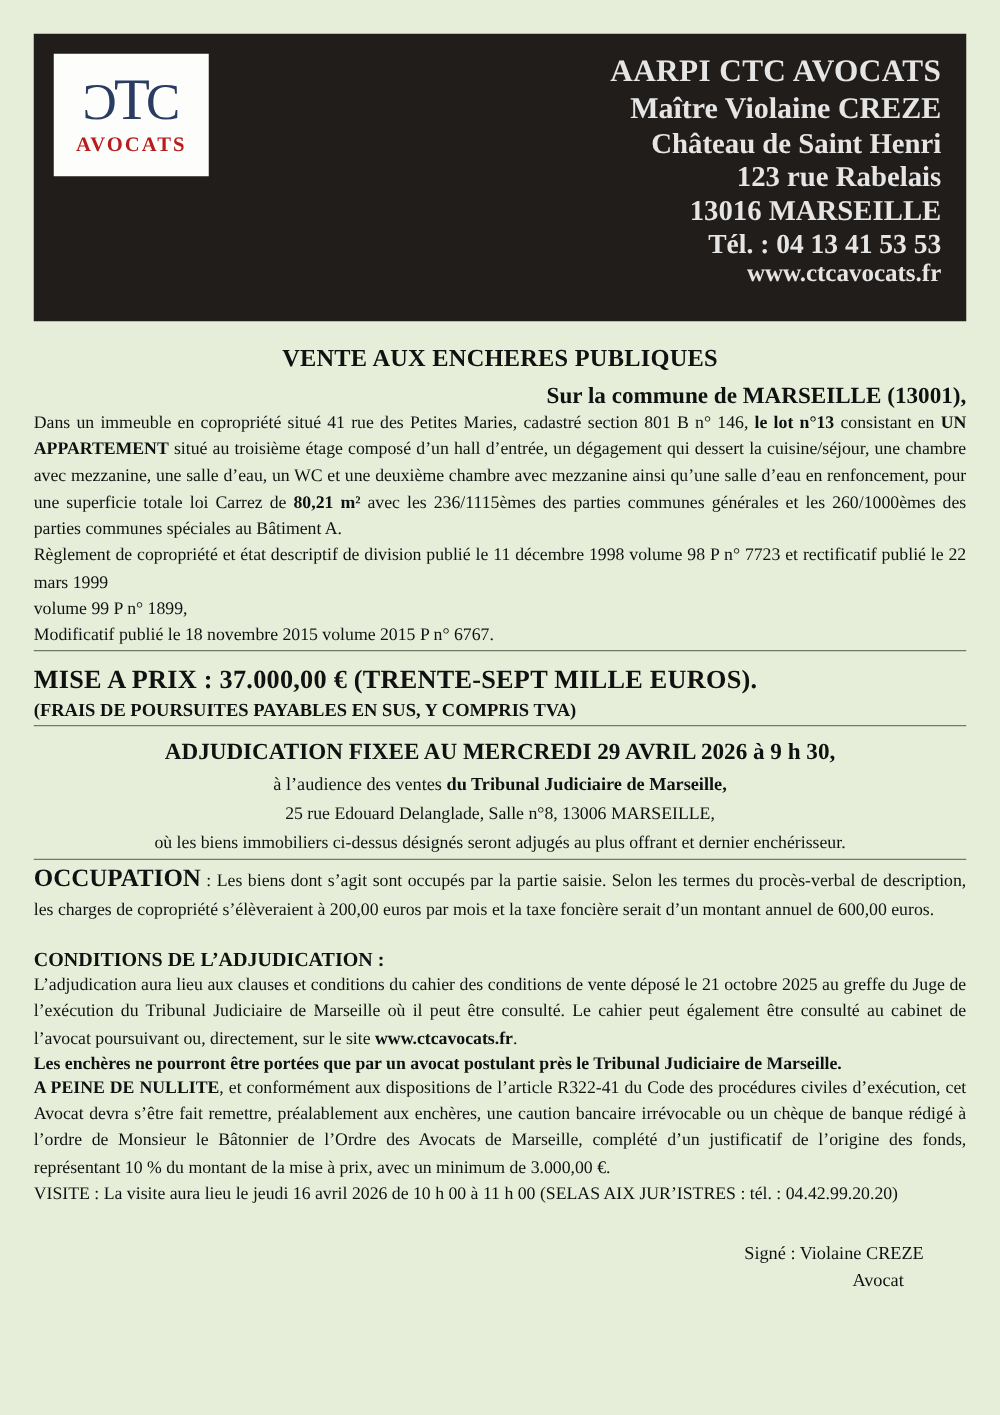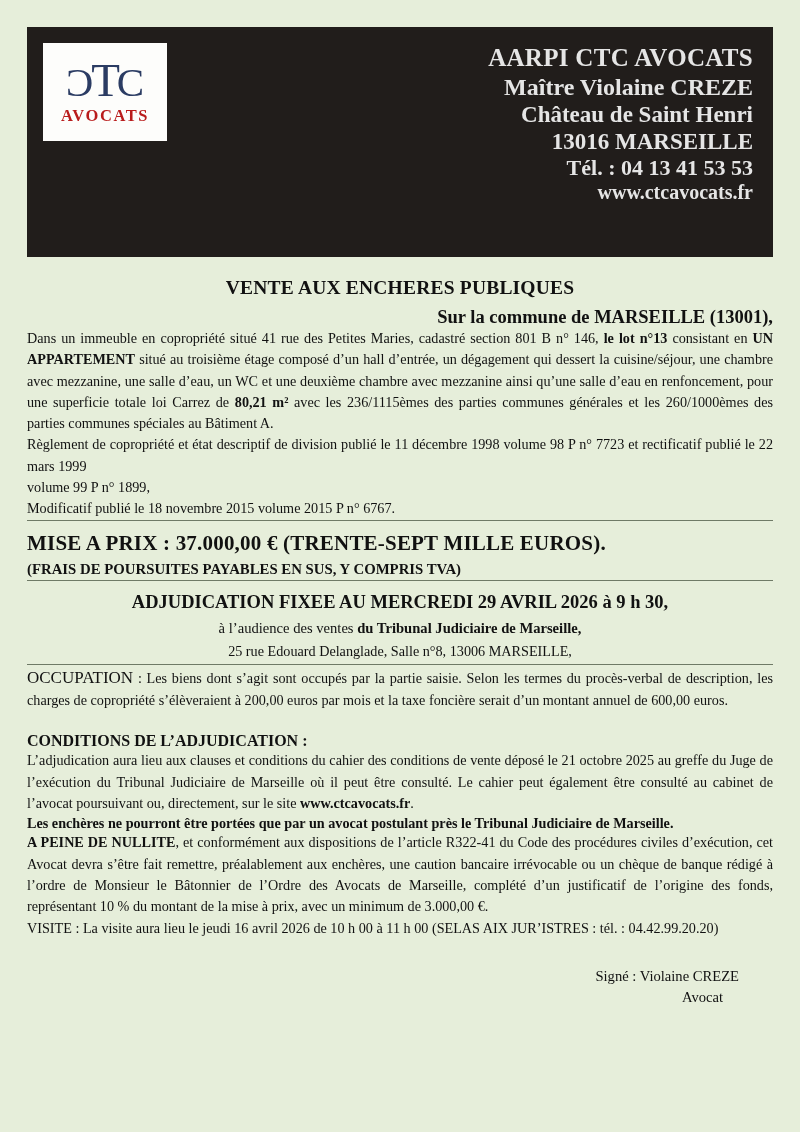--- a/index.html
+++ b/index.html
@@ -182,21 +182,21 @@
 
   .signature {
     margin-top: 27px;
     text-align: right;
     padding-right: 34px;
     font-size: 14.6px;
     line-height: 1.45;
   }
   .signature .sig2 { padding-right: 16px; }
 
-  .hd-label { font-size: 17px; font-weight: 400; }
+  .hd-label { font-size: 20px; font-weight: 700; }
 </style>
 </head>
 <body>
 
 <div class="page">
 
   <div class="letterhead">
 
     <div class="logo-box">
       <div class="logo-mark">
@@ -204,20 +204,21 @@
           <span class="t-big">T</span>
           <span>C</span>
       </div>
       <div class="logo-word">AVOCATS</div>
     </div>
 
     <div class="firm-block">
       <div class="l l1">AARPI CTC AVOCATS</div>
       <div class="l l2">Maître Violaine CREZE</div>
       <div class="l l3">Château de Saint Henri</div>
+      <div class="l l4">123 rue Rabelais</div>
       <div class="l l5">13016 MARSEILLE</div>
       <div class="l l6">Tél. : 04 13 41 53 53</div>
       <div class="l l7">www.ctcavocats.fr</div>
     </div>
 
   </div>
 
   <div class="title-main">VENTE AUX ENCHERES PUBLIQUES</div>
   <div class="title-sub">Sur la commune de MARSEILLE (13001),</div>
 
@@ -235,20 +236,21 @@
     <div class="price-line">MISE A PRIX : 37.000,00 €  (TRENTE-SEPT MILLE EUROS).</div>
     <div class="price-sub">(FRAIS DE POURSUITES PAYABLES EN SUS, Y COMPRIS TVA)</div>
   </div>
 
   <hr class="rule rule-2">
 
   <div class="block-adj">
     <div class="adj-line1">ADJUDICATION FIXEE AU MERCREDI 29 AVRIL 2026 à 9 h 30,</div>
     <div class="adj-line2"><span>à l’audience des ventes </span><b>du Tribunal Judiciaire de Marseille,</b></div>
     <div class="adj-line3">25 rue Edouard Delanglade, Salle n°8, 13006 MARSEILLE,</div>
+    <div class="adj-line4">où les biens immobiliers ci-dessus désignés seront adjugés au plus offrant et dernier enchérisseur.</div>
   </div>
 
   <hr class="rule rule-3">
 
   <p class="body sect-occupation"><b class="hd-label">OCCUPATION</b><span> : Les biens dont s’agit sont occupés par la partie saisie. Selon les termes du procès-verbal de description, les charges de copropriété s’élèveraient à 200,00 euros par mois et la taxe foncière serait d’un montant annuel de 600,00 euros.</span></p>
 
   <div class="sect-conditions-head">CONDITIONS DE L’ADJUDICATION :</div>
   <p class="body sect-conditions-body"><span>L’adjudication aura lieu aux clauses et conditions du cahier des conditions de vente déposé le 21 octobre 2025 au greffe du Juge de l’exécution du Tribunal Judiciaire de Marseille où il peut être consulté. Le cahier peut également être consulté au cabinet de l’avocat poursuivant ou, directement, sur le site </span><b>www.ctcavocats.fr</b><span>.</span></p>
   <div class="line-bold-encheres">Les enchères ne pourront être portées que par un avocat postulant près le Tribunal Judiciaire de Marseille.</div>
 

